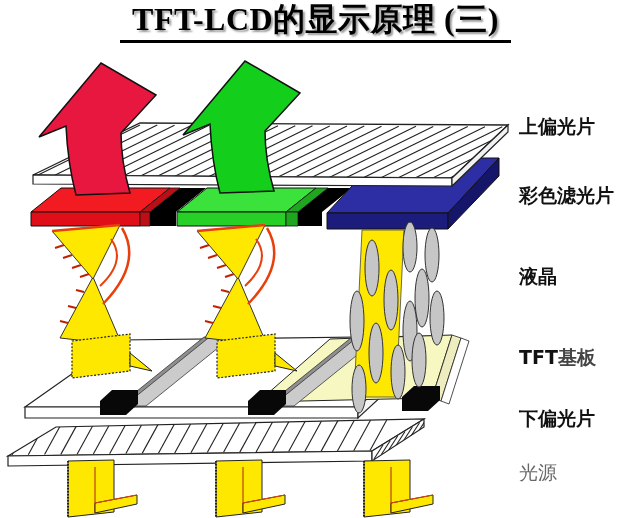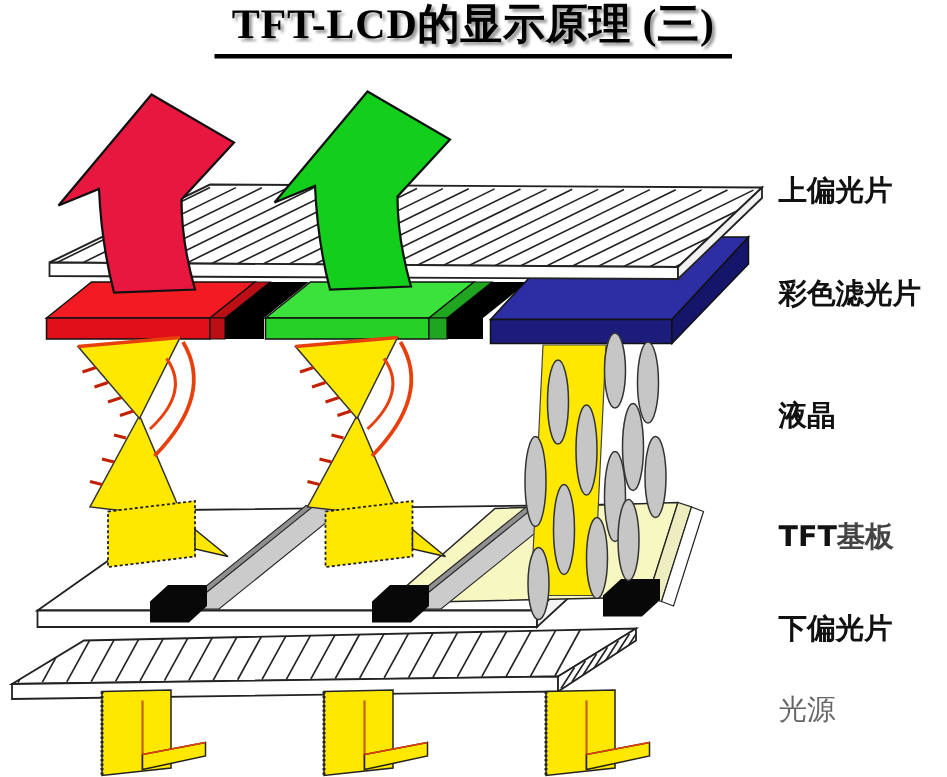--- a/index.html
+++ b/index.html
@@ -1,20 +1,20 @@
 <!DOCTYPE html>
 <html lang="zh"><head>
 <meta charset="utf-8">
 <style>
   html,body{margin:0;padding:0;}
   body{width:631px;height:518px;background:#fff;position:relative;overflow:hidden;
        font-family:"DejaVu Sans","Liberation Sans",sans-serif;}
   .title-wrap{position:absolute;top:0;left:0;right:0;text-align:center;}
   .title-text{display:inline-block;font-family:"Liberation Serif","DejaVu Serif",serif;
-      font-weight:bold;font-size:28px;line-height:1.2;color:#000;
+      font-weight:bold;font-size:32px;line-height:1.2;color:#000;
       letter-spacing:.5px;text-shadow:2px 2px 2px #999;
       border-bottom:3px solid #000;padding:0 12px 2px 12px;}
   svg{position:absolute;left:0;top:0;}
   .lbl{font-size:19px;font-weight:bold;fill:#111;font-family:"DejaVu Sans","Liberation Sans",sans-serif;}
   .lbl-dim{font-size:19px;font-weight:400;fill:#666;font-family:"DejaVu Sans","Liberation Sans",sans-serif;}
   .lbl-sub{fill:#444;}
 </style>
 </head>
 <body>
 

